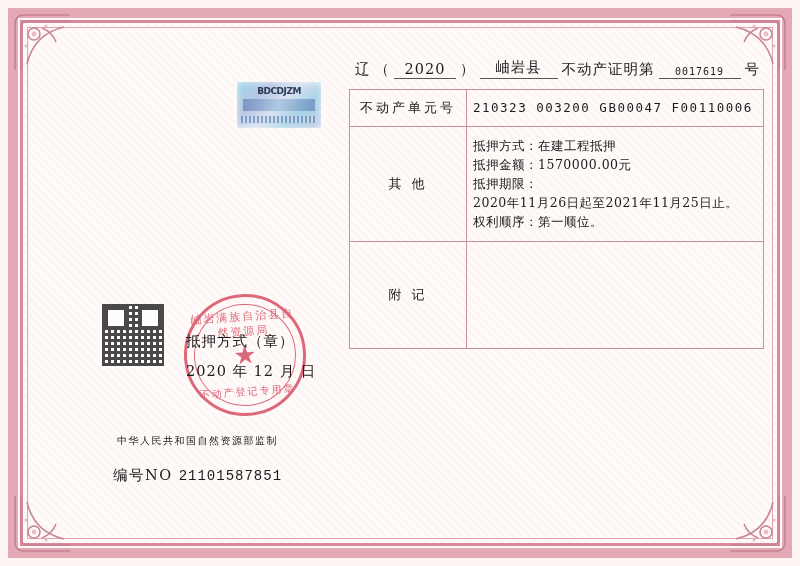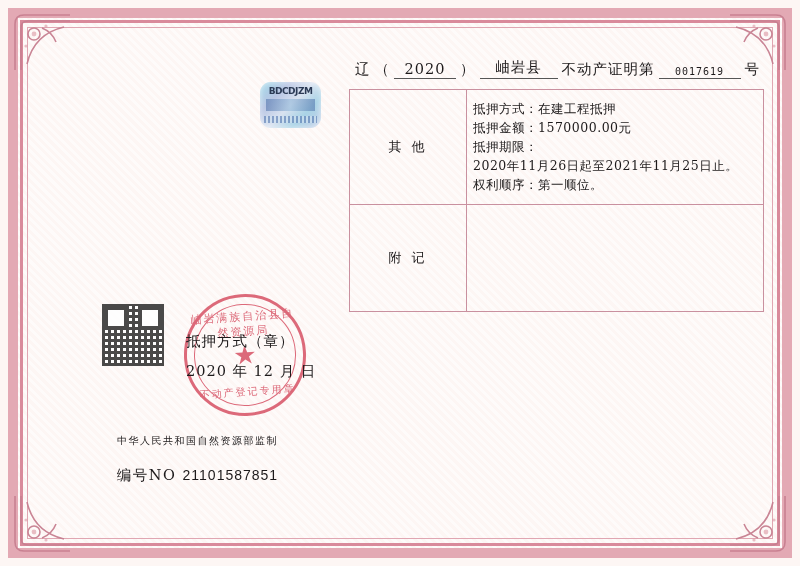--- a/index.html
+++ b/index.html
@@ -83,23 +83,23 @@
     color: #231f20;
     text-align: center;
     margin: 14px 0 0 0;
     font-weight: 700;
     padding-right: 62px;
   }
   .hologram {
     position: absolute;
     right: 22px;
     top: 46px;
-    width: 61px;
+    width: 84px;
     height: 46px;
-    border-radius: 11px;
+    border-radius: 2px;
     background:
       linear-gradient(135deg, #9fd8e8 0%, #b9c6e4 28%, #d9e2f0 50%, #a9d3e6 72%, #c4cfe8 100%);
     box-shadow: inset 0 0 6px rgba(255,255,255,.7);
     overflow: hidden;
   }
   .hologram .hg-text {
     position: absolute;
     top: 4px; left: 0; right: 0;
     text-align: center;
     font-family: "DejaVu Sans", sans-serif;
@@ -221,21 +221,21 @@
     top: 398px;
     font-size: 10px;
     padding-left: 16px;
   }
   .footer-number {
     top: 430px;
     font-size: 14.5px;
     padding-left: 16px;
   }
   .footer-number .num {
-    font-family: Liberation Sans, sans-serif;
+    font-family: Liberation Mono, monospace;
     letter-spacing: 1px;
     font-size: 14px;
   }
 
   
   .head-line {
     display: flex;
     align-items: flex-end;
     gap: 4px;
     font-family: "DejaVu Serif", serif;
@@ -412,20 +412,24 @@
         <span class="u">2020</span>
         <span>）</span>
         <span class="u wide">岫岩县</span>
         <span>不动产证明第</span>
         <span class="u code">0017619</span>
         <span>号</span>
       </div>
 
       <table class="info">
         <tbody>
+        <tr class="r5">
+          <td class="label">不动产单元号</td>
+          <td class="value mono">210323 003200 GB00047 F00110006</td>
+        </tr>
         <tr class="other">
           <td class="label">其 他</td>
           <td class="value">
             <div class="other-lines">
               <div>抵押方式：在建工程抵押</div>
               <div>抵押金额：1570000.00元</div>
               <div>抵押期限：</div>
               <div>2020年11月26日起至2021年11月25日止。</div>
               <div>权利顺序：第一顺位。</div>
             </div>

